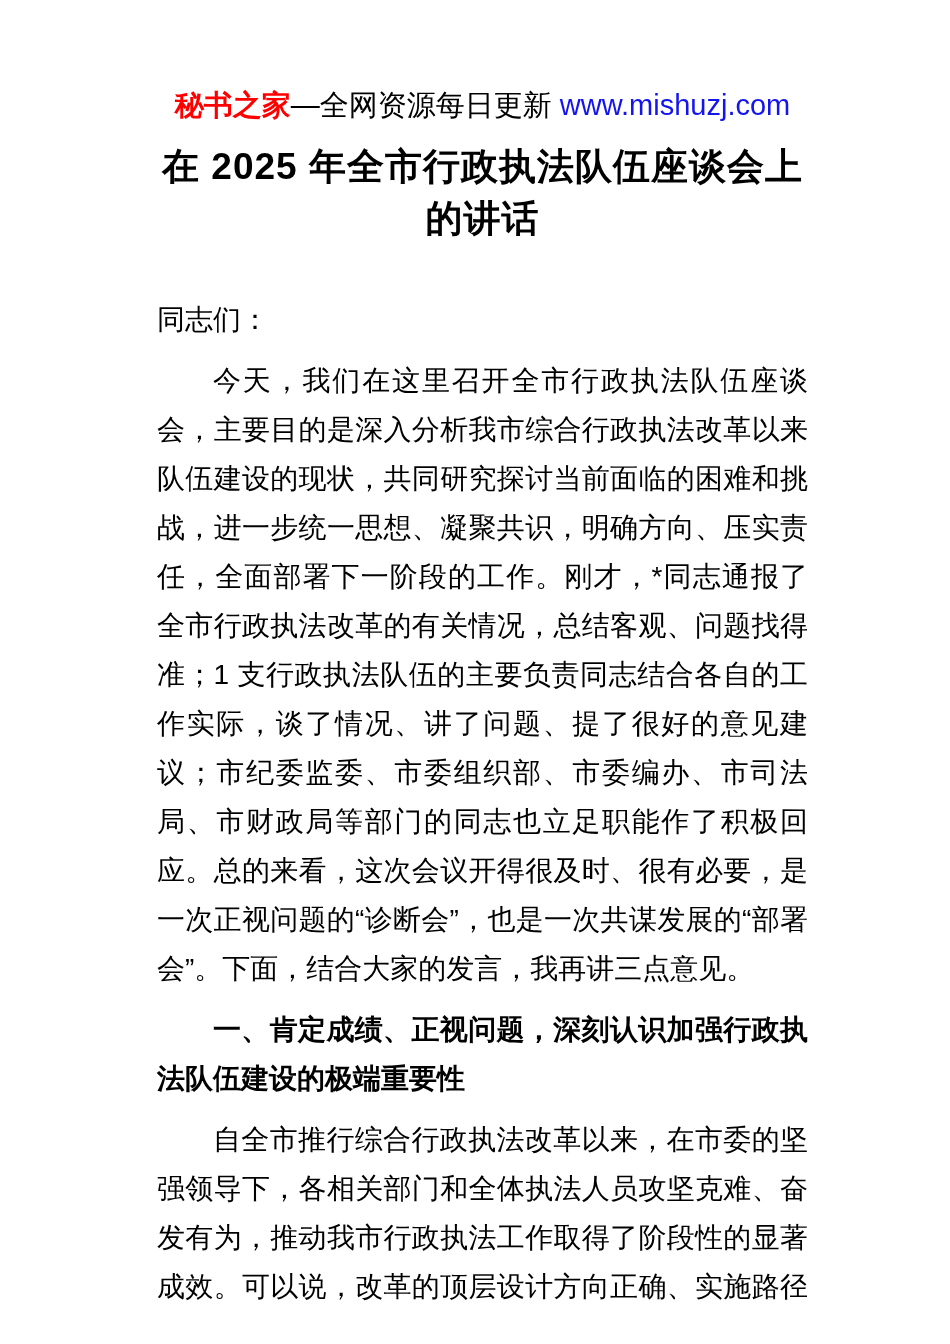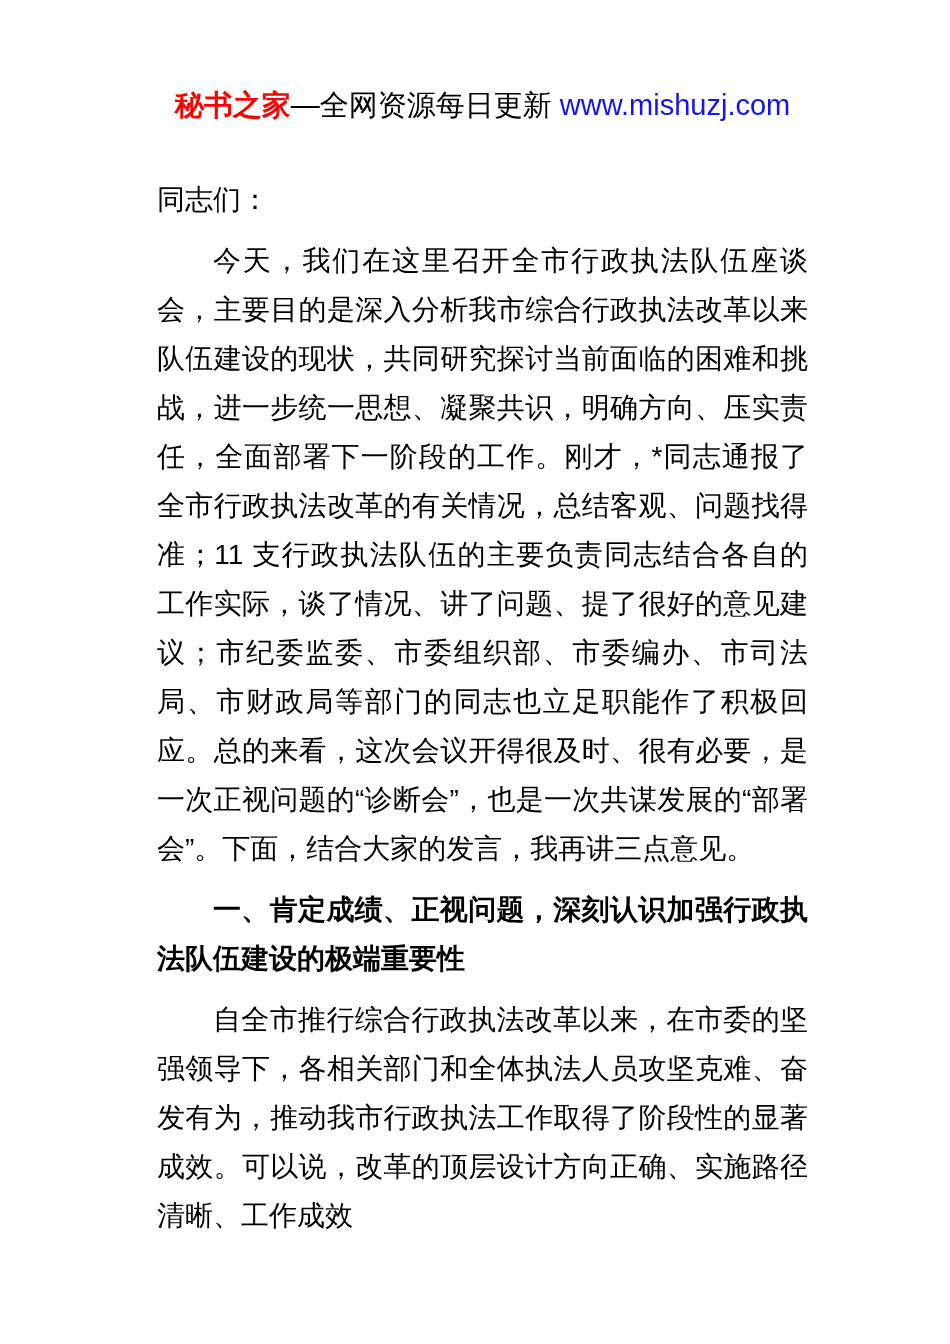--- a/index.html
+++ b/index.html
@@ -43,21 +43,22 @@
 </style>
 </head>
 <body>
 
 <div class="page">
 
   <div class="header">
     <span class="brand" style="color: rgb(254, 0, 0);">秘书之家</span><span class="tagline">—全网资源每日更新 </span><a href="#" class="site-url" style="color: rgb(20, 20, 238);">www.mishuzj.com</a>
   </div>
 
+  <h1 class="doc-title">在 2025 年全市行政执法队伍座谈会上的讲话</h1>
 
   <div class="body-text">
     <p>同志们：</p>
-    <p class="indent">今天，我们在这里召开全市行政执法队伍座谈会，主要目的是深入分析我市综合行政执法改革以来队伍建设的现状，共同研究探讨当前面临的困难和挑战，进一步统一思想、凝聚共识，明确方向、压实责任，全面部署下一阶段的工作。刚才，*同志通报了全市行政执法改革的有关情况，总结客观、问题找得准；11 支行政执法队伍的主要负责同志结合各自的工作实际，谈了情况、讲了问题、提了很好的意见建议；市纪委监委、市委组织部、市委编办、市司法局、市财政局等部门的同志也立足职能作了积极回应。总的来看，这次会议开得很及时、很有必要，是一次正视问题的“诊断会”，也是一次共谋发展的“部署会”。下面，结合大家的发言，我再讲三点意见。</p>
+    <p class="indent">今天，我们在这里召开全市行政执法队伍座谈会，主要目的是深入分析我市综合行政执法改革以来队伍建设的现状，共同研究探讨当前面临的困难和挑战，进一步统一思想、凝聚共识，明确方向、压实责任，全面部署下一阶段的工作。刚才，*同志通报了全市行政执法改革的有关情况，总结客观、问题找得准；1 支行政执法队伍的主要负责同志结合各自的工作实际，谈了情况、讲了问题、提了很好的意见建议；市纪委监委、市委组织部、市委编办、市司法局、市财政局等部门的同志也立足职能作了积极回应。总的来看，这次会议开得很及时、很有必要，是一次正视问题的“诊断会”，也是一次共谋发展的“部署会”。下面，结合大家的发言，我再讲三点意见。</p>
     <p class="indent section-heading">一、肯定成绩、正视问题，深刻认识加强行政执法队伍建设的极端重要性</p>
     <p class="indent">自全市推行综合行政执法改革以来，在市委的坚强领导下，各相关部门和全体执法人员攻坚克难、奋发有为，推动我市行政执法工作取得了阶段性的显著成效。可以说，改革的顶层设计方向正确、实施路径清晰、工作成效</p>
   </div>
 
 </div>
 
 </body></html>

